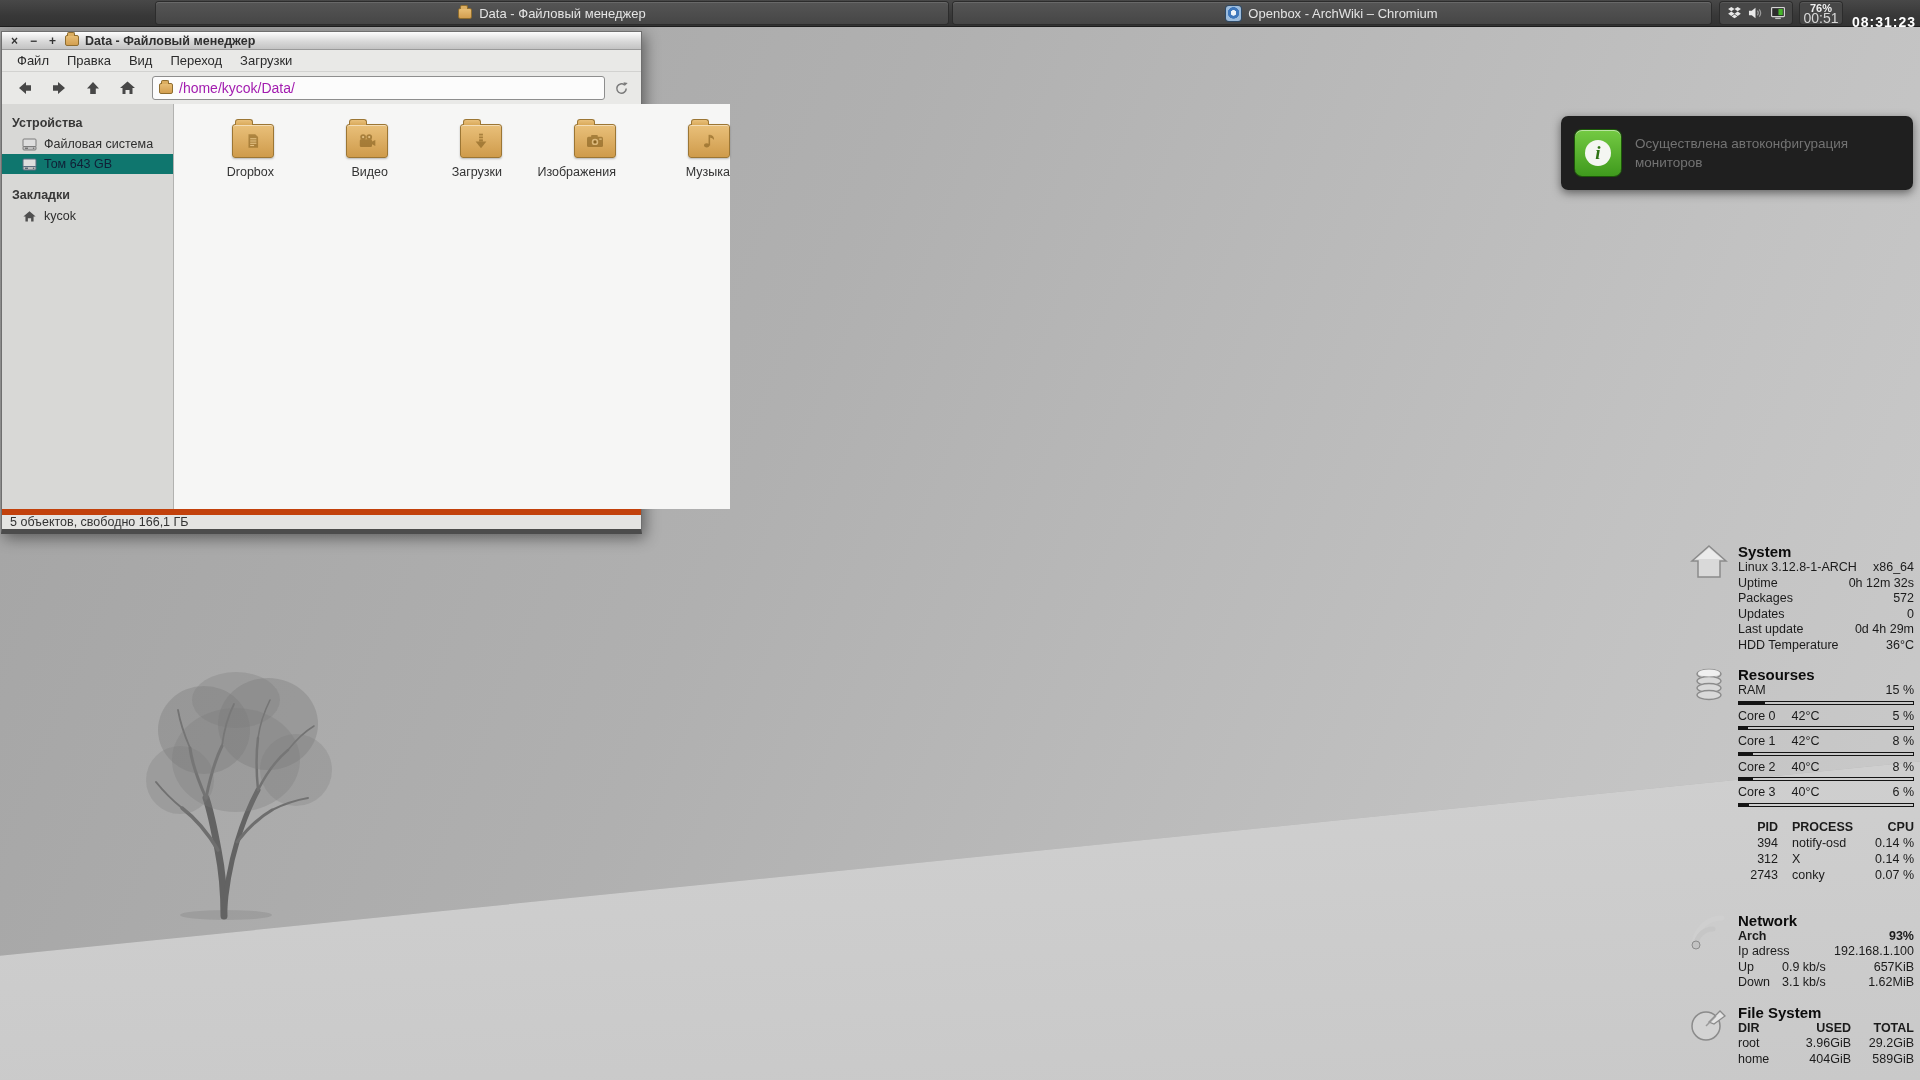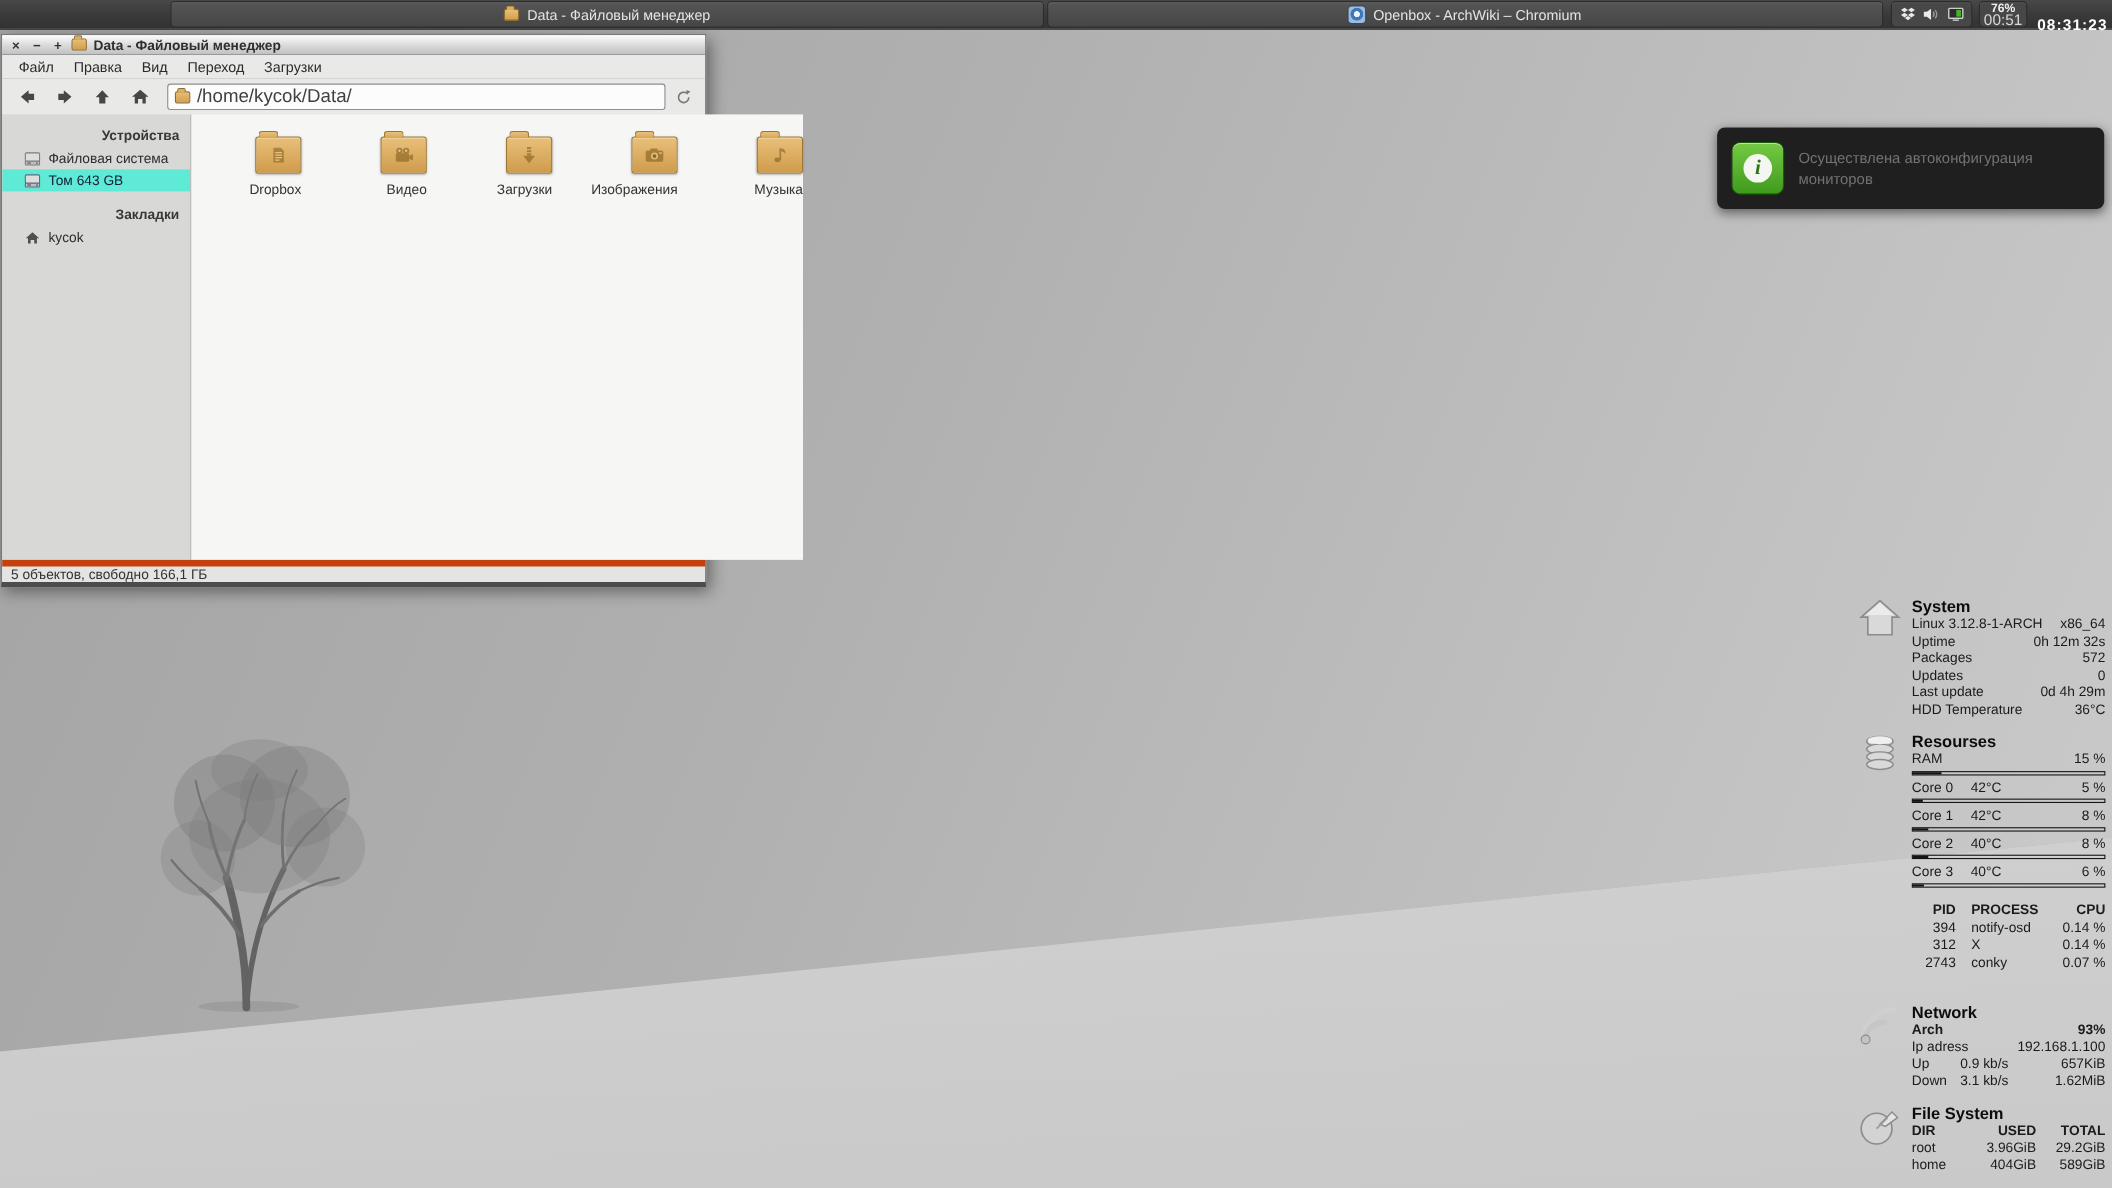--- a/index.html
+++ b/index.html
@@ -81,30 +81,30 @@
     font-weight:bold; cursor:default; }
   .title-text { font-weight:bold; font-size:12.5px; color:#2f2f2f; }
   .menubar { height:22px; flex:none; display:flex; align-items:center; gap:4px; padding:0 8px;
     background:#e9e9e7; border-bottom:1px solid #d2d2d0; }
   .menubar span { padding:2px 7px; font-size:13px; }
   .toolbar { height:32px; flex:none; display:flex; align-items:center; gap:4px; padding:0 8px;
     background:#e9e9e7; }
   .tbtn { width:30px; height:26px; display:flex; align-items:center; justify-content:center; border-radius:3px; }
   .pathentry { flex:1; height:24px; margin-left:6px; background:#fcfcfc; border:1px solid #8e8e8e;
     border-radius:3px; display:flex; align-items:center; gap:6px; padding:0 6px; }
-  .pathentry input { border:none; outline:none; background:transparent; font-size:17px;
-    font-family:"Liberation Sans",sans-serif; color:#404040; flex:1; padding:0; }
+  .pathentry input { border:none; outline:none; background:transparent; font-size:14px;
+    font-family:"Liberation Sans",sans-serif; color:#a21caf; flex:1; padding:0; }
   .reloadbtn { width:24px; height:24px; display:flex; align-items:center; justify-content:center; }
 
   .fm-body { flex:1; display:flex; min-height:0; }
   .sidebar { width:172px; flex:none; background:#d8d8d6; border-right:1px solid #b2b2b0;
     padding-top:8px; overflow:hidden; }
-  .side-header { font-weight:bold; font-size:12.5px; color:#383838; padding:4px 10px;text-align:right; }
+  .side-header { font-weight:bold; font-size:12.5px; color:#383838; padding:4px 10px; }
   .side-item { display:flex; align-items:center; gap:7px; padding:3px 6px 3px 20px; font-size:12.5px; color:#2e2e2e; }
-  .side-item.sel { background:#5eead4; color:#101f36; }
+  .side-item.sel { background:#0f766e; color:#101f36; }
   .files { flex:1; background:#f6f6f5; padding:20px 0 0 30px; display:flex; align-items:flex-start; gap:44px; }
   .fitem { display:flex; flex-direction:column; align-items:flex-end; gap:7px; width:70px; }
   .bigfolder { width:42px; height:34px; position:relative; border-radius:3px;
     background:linear-gradient(#e9c07a, #cf9b4b); border:1px solid #9c7634;
     box-shadow: inset 0 1px 0 rgba(255,255,255,.45), 0 1px 2px rgba(0,0,0,.25); }
   .bigfolder::before { content:""; position:absolute; left:2px; top:-6px; width:16px; height:5px;
     background:linear-gradient(#e9c07a,#d9a95a); border:1px solid #9c7634; border-bottom:none;
     border-radius:3px 3px 0 0; }
   .emblem { position:absolute; left:50%; top:50%; transform:translate(-50%,-50%); }
   .flabel { font-size:12.5px; color:#333; white-space:nowrap; }

